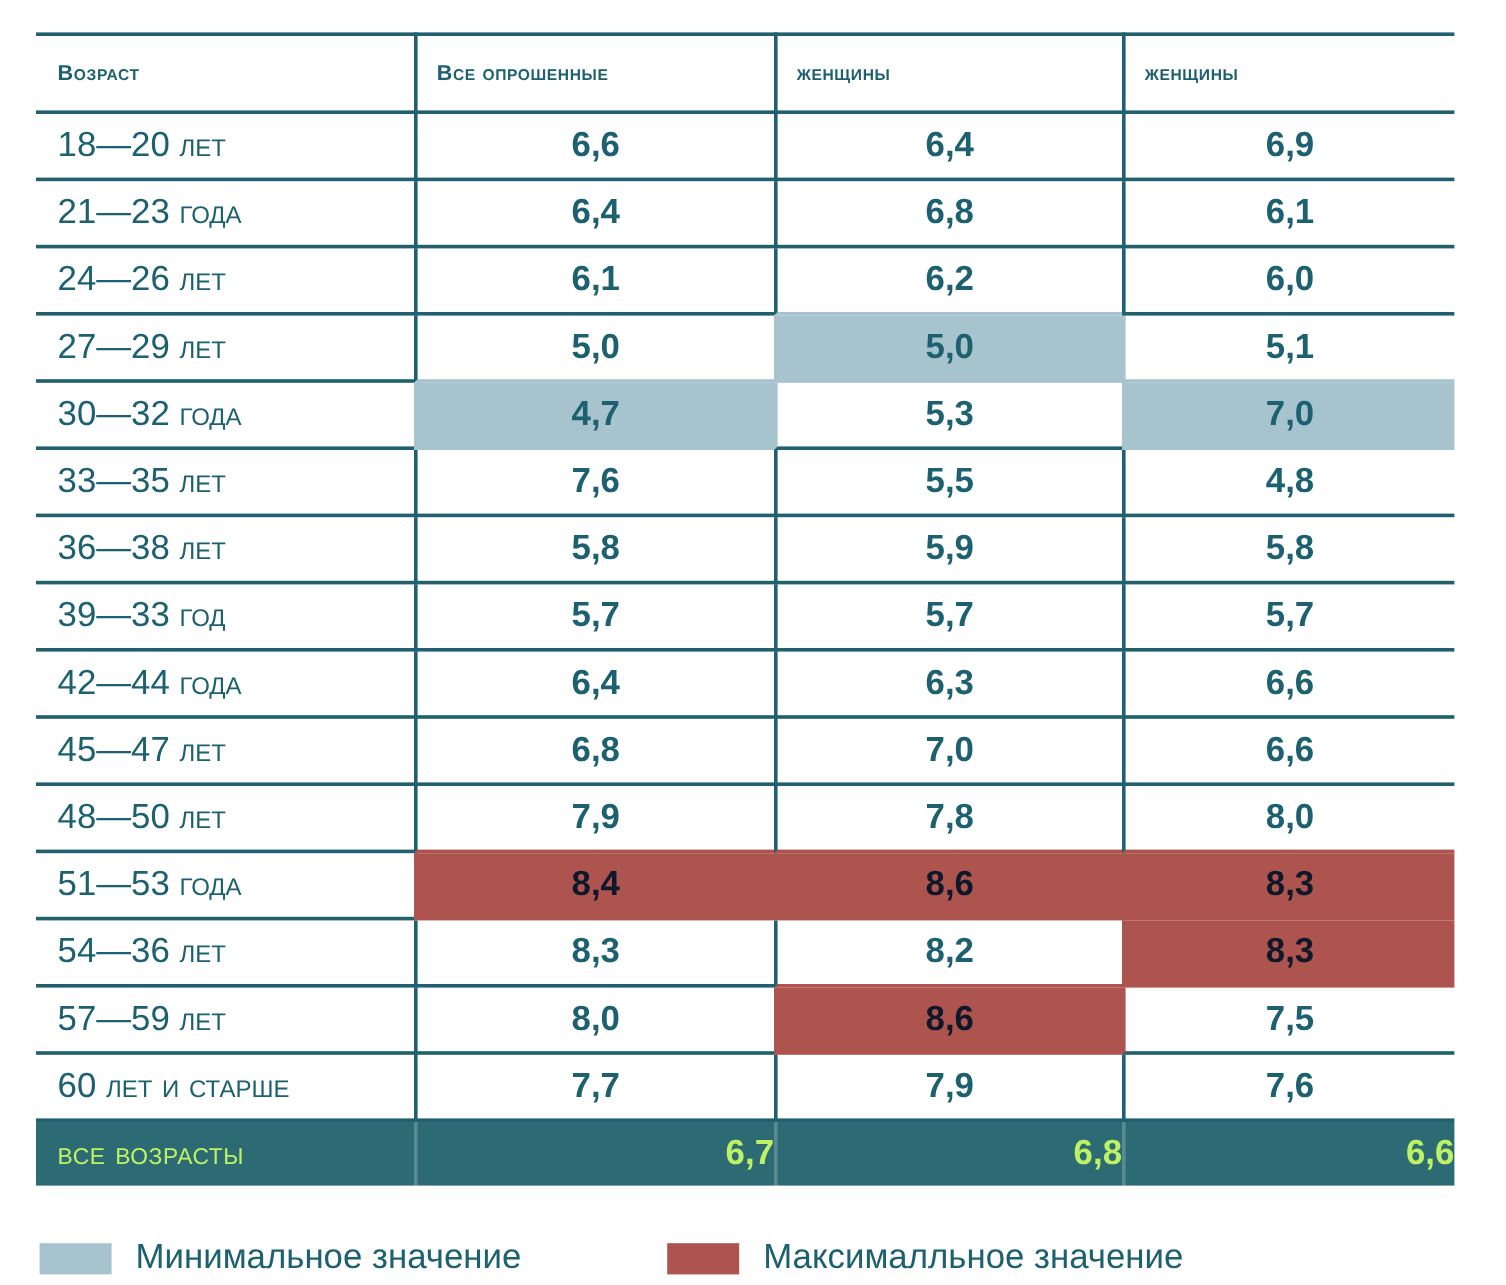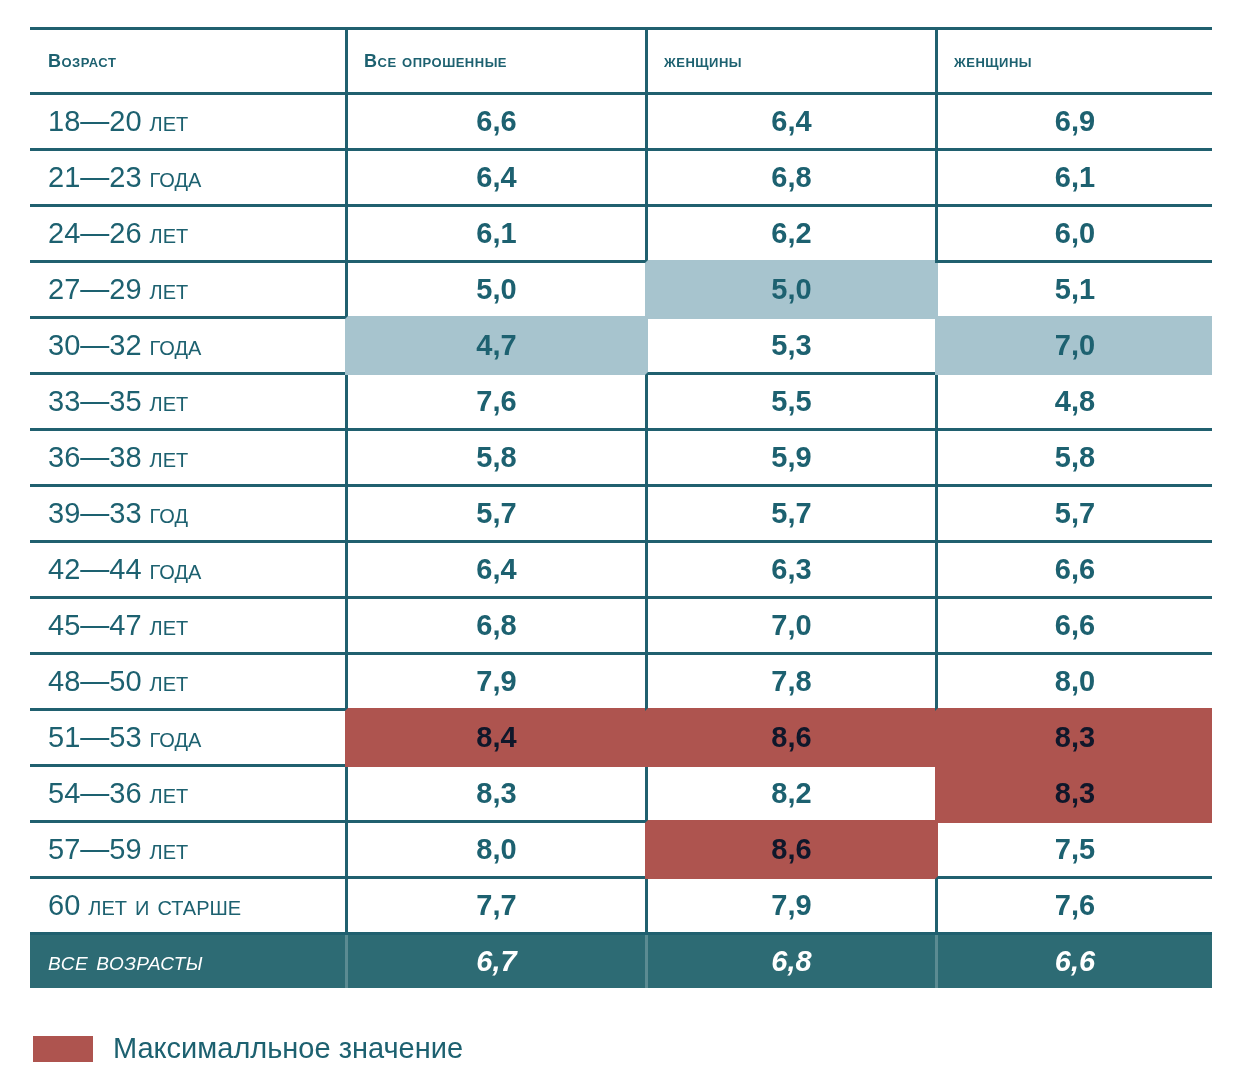--- a/index.html
+++ b/index.html
@@ -68,26 +68,25 @@
     border-bottom-color: transparent;
   }
   td.hl-max {
     background: var(--max);
     border-left-color: var(--max);
     border-bottom-color: transparent;
     color: #0f172a;
   }
   tr.sum td {
     background: var(--dark);
-    color: #ffffff;
+    color: #bef264;
     border-bottom: none;
     height: 53px;
-    font-style: italic;
-  }
-  tr.sum td + td { border-left: 3px solid rgba(255,255,255,0.22); }
+  }
+  tr.sum td + td { border-left: 3px solid rgba(255,255,255,0.22); text-align: right; }
   tr.sum td.label { font-size: 27px; letter-spacing: 0.5px; }
   .legend {
     margin-top: 44px;
     padding-left: 3px;
     display: flex;
     align-items: center;
     font-size: 29px;
     color: var(--teal);
   }
   .legend-item { display: flex; align-items: center; gap: 20px; }
@@ -209,16 +208,20 @@
       <td class="label">все возрасты</td>
       <td class="val">6,7</td>
       <td class="val">6,8</td>
       <td class="val">6,6</td>
     </tr>
   </tfoot>
 </table>
 
 <div class="legend">
   <div class="legend-item">
+    <div class="swatch" style="background: rgb(167, 196, 206);"></div>
+    <span>Минимальное значение</span>
+  </div>
+  <div class="legend-item">
     <div class="swatch" style="background: rgb(174, 84, 79);"></div>
     <span>Максималльное значение</span>
   </div>
 </div>
 
 </body></html>

